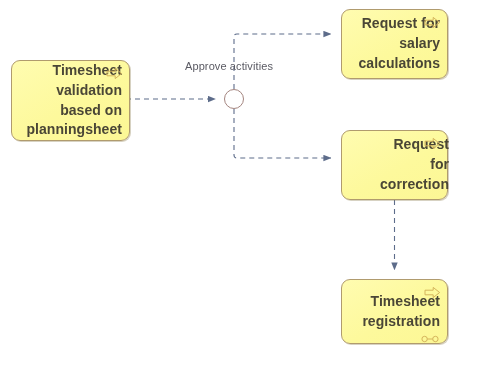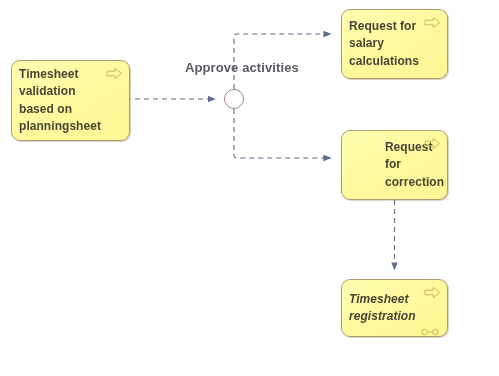--- a/index.html
+++ b/index.html
@@ -24,22 +24,22 @@
     border-radius: 9px;
     background: #fdfba2;
     background: linear-gradient(150deg, #fffcb0 0%, #fdf99c 55%, #fcf795 100%);
     box-shadow: 1px 1px 0 rgba(140,125,80,0.35);
     display: flex;
     align-items: center;
     justify-content: center;
   }
   .node-label {
     display: block;
-    text-align: left;
-    font-size: 12px;
+    text-align: right;
+    font-size: 14px;
     font-weight: bold;
     line-height: 1.42;
     color: #4a4636;
     letter-spacing: 0.05px;
     padding: 0 7px;
     white-space: pre-line;
   }
   .corner-icon {
     position: absolute;
     top: 5px;
@@ -60,25 +60,24 @@
     position: absolute;
     box-sizing: border-box;
     width: 20px;
     height: 20px;
     border: 1.2px solid #a4857f;
     border-radius: 50%;
     background: #ffffff;
   }
   .edge-label {
     position: absolute;
-    font-size: 13px;
+    font-size: 11px;
     color: #5a5a63;
     white-space: nowrap;
     letter-spacing: 0.1px;
-    font-weight: bold;
   }
   svg.links {
     position: absolute;
     left: 0;
     top: 0;
     width: 499px;
     height: 376px;
     overflow: visible;
   }
   .link {
@@ -131,21 +130,21 @@
 
   <div class="node" style="left:341px; top:130px; width:107px; height:70px;padding-left:40px;">
     <span class="corner-icon">
       <svg viewBox="0 0 17 13" width="17" height="13">
         <path d="M1,4.2 L9.2,4.2 L9.2,1.4 L15.6,6.5 L9.2,11.6 L9.2,8.8 L1,8.8 Z" fill="none" stroke="#d4b45c" stroke-width="1"></path>
       </svg>
     </span>
     <span class="node-label">Request for correction</span>
   </div>
 
-  <div class="node" style="left:341px; top:279px; width:107px; height:58px;font-style:italic;">
+  <div class="node" style="left:341px; top:279px; width:107px; height:65px;">
     <span class="corner-icon">
       <svg viewBox="0 0 17 13" width="17" height="13">
         <path d="M1,4.2 L9.2,4.2 L9.2,1.4 L15.6,6.5 L9.2,11.6 L9.2,8.8 L1,8.8 Z" fill="none" stroke="#d4b45c" stroke-width="1"></path>
       </svg>
     </span>
     <span class="node-label">Timesheet registration</span>
     <span class="bl-icon">
       <svg viewBox="0 0 18 8" width="18" height="8">
         <circle cx="3.6" cy="4" r="2.7" fill="none" stroke="#d4b45c" stroke-width="1"></circle>
         <circle cx="14.4" cy="4" r="2.7" fill="none" stroke="#d4b45c" stroke-width="1"></circle>

